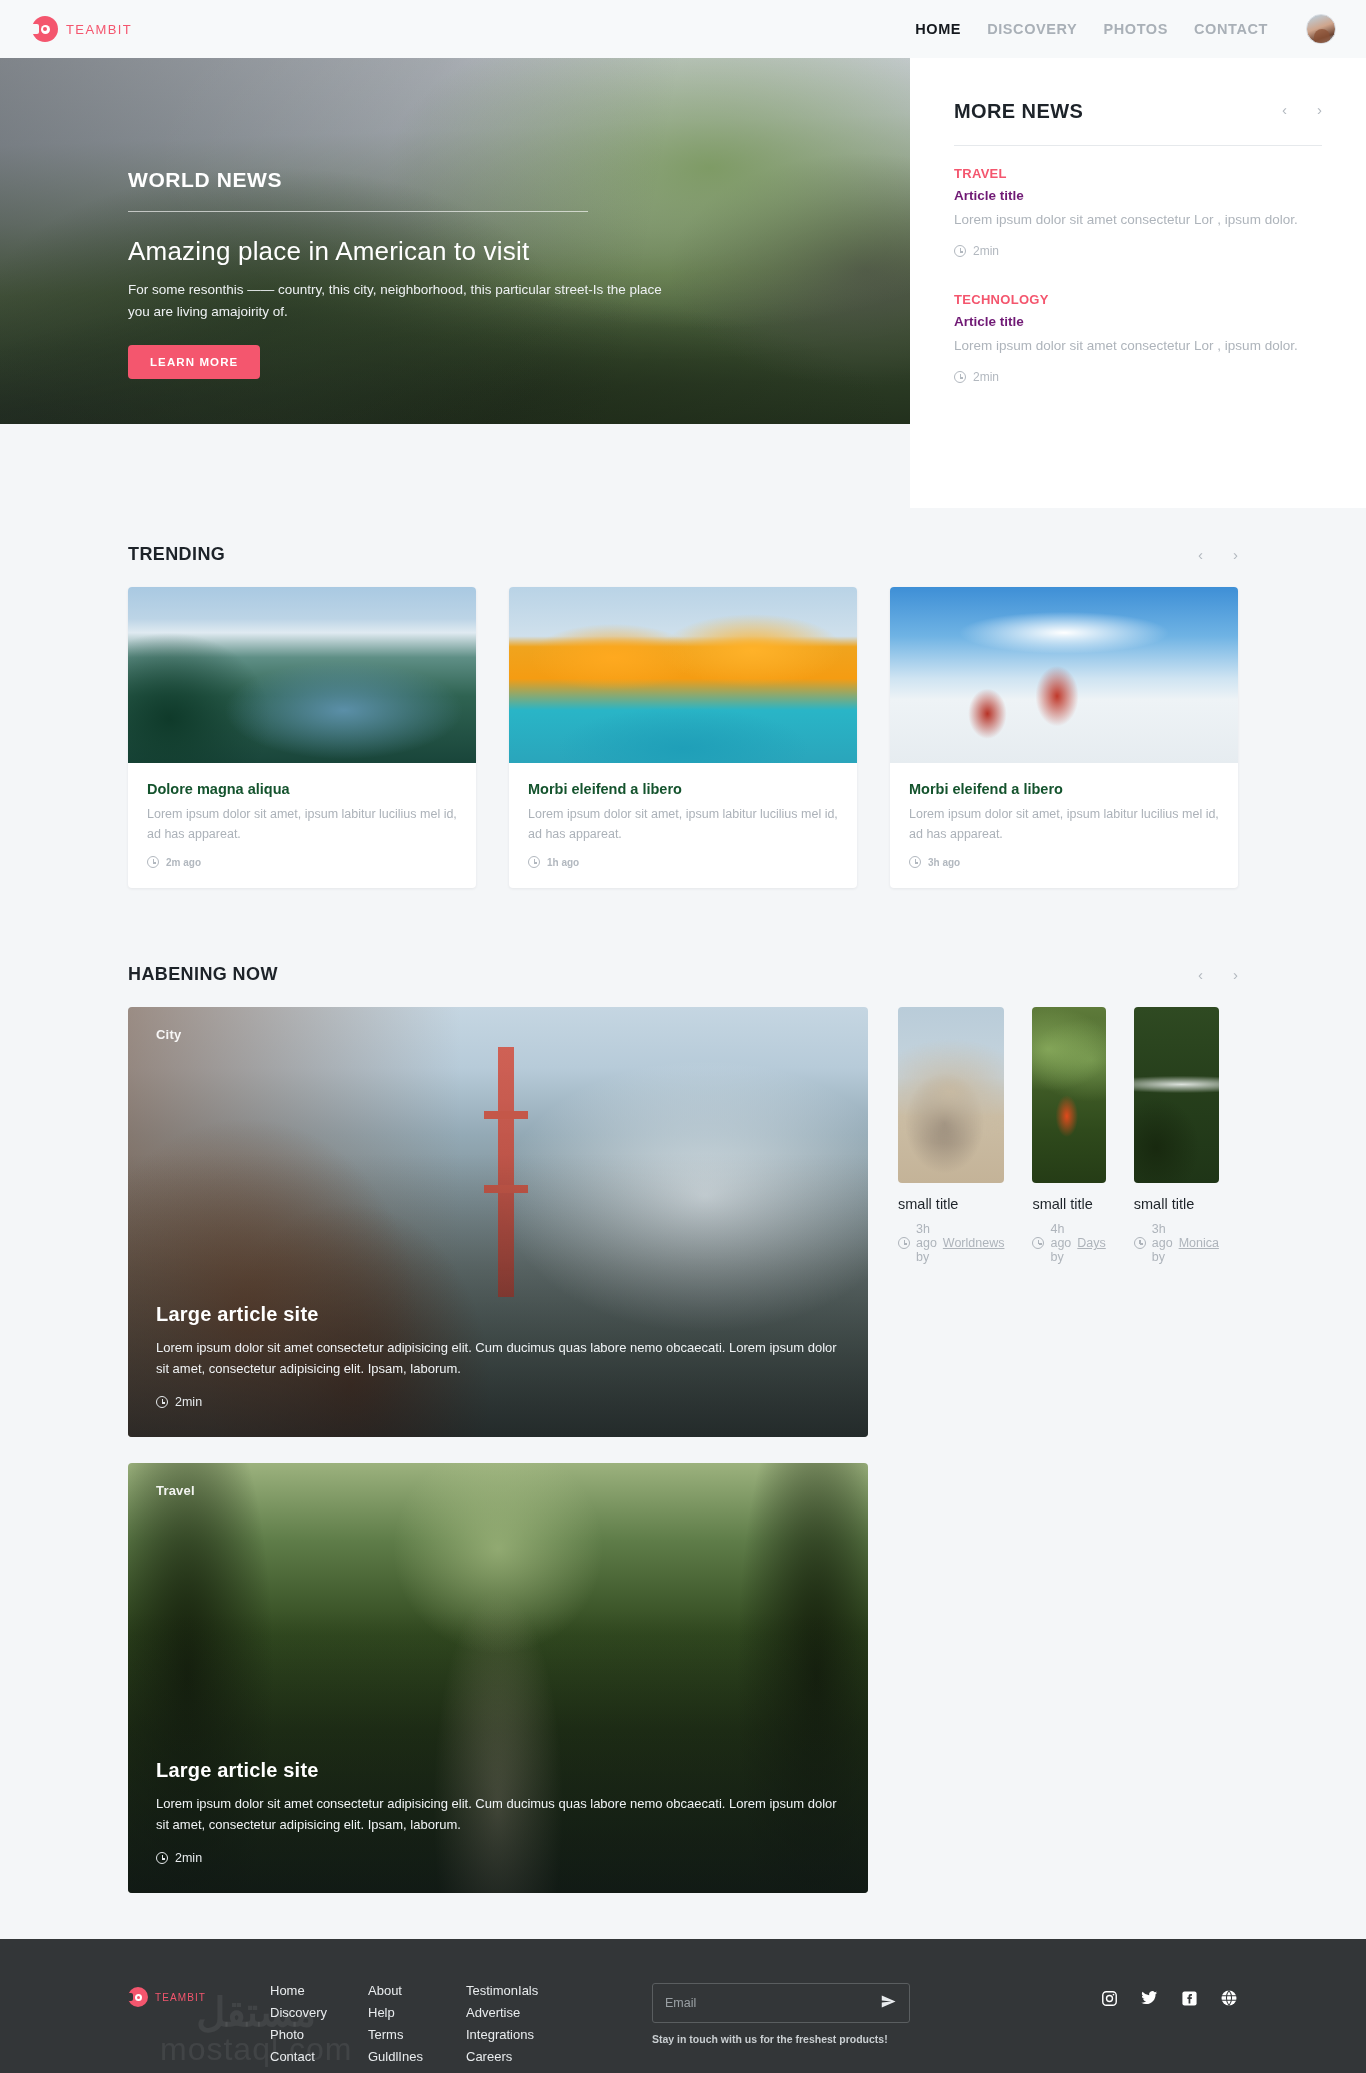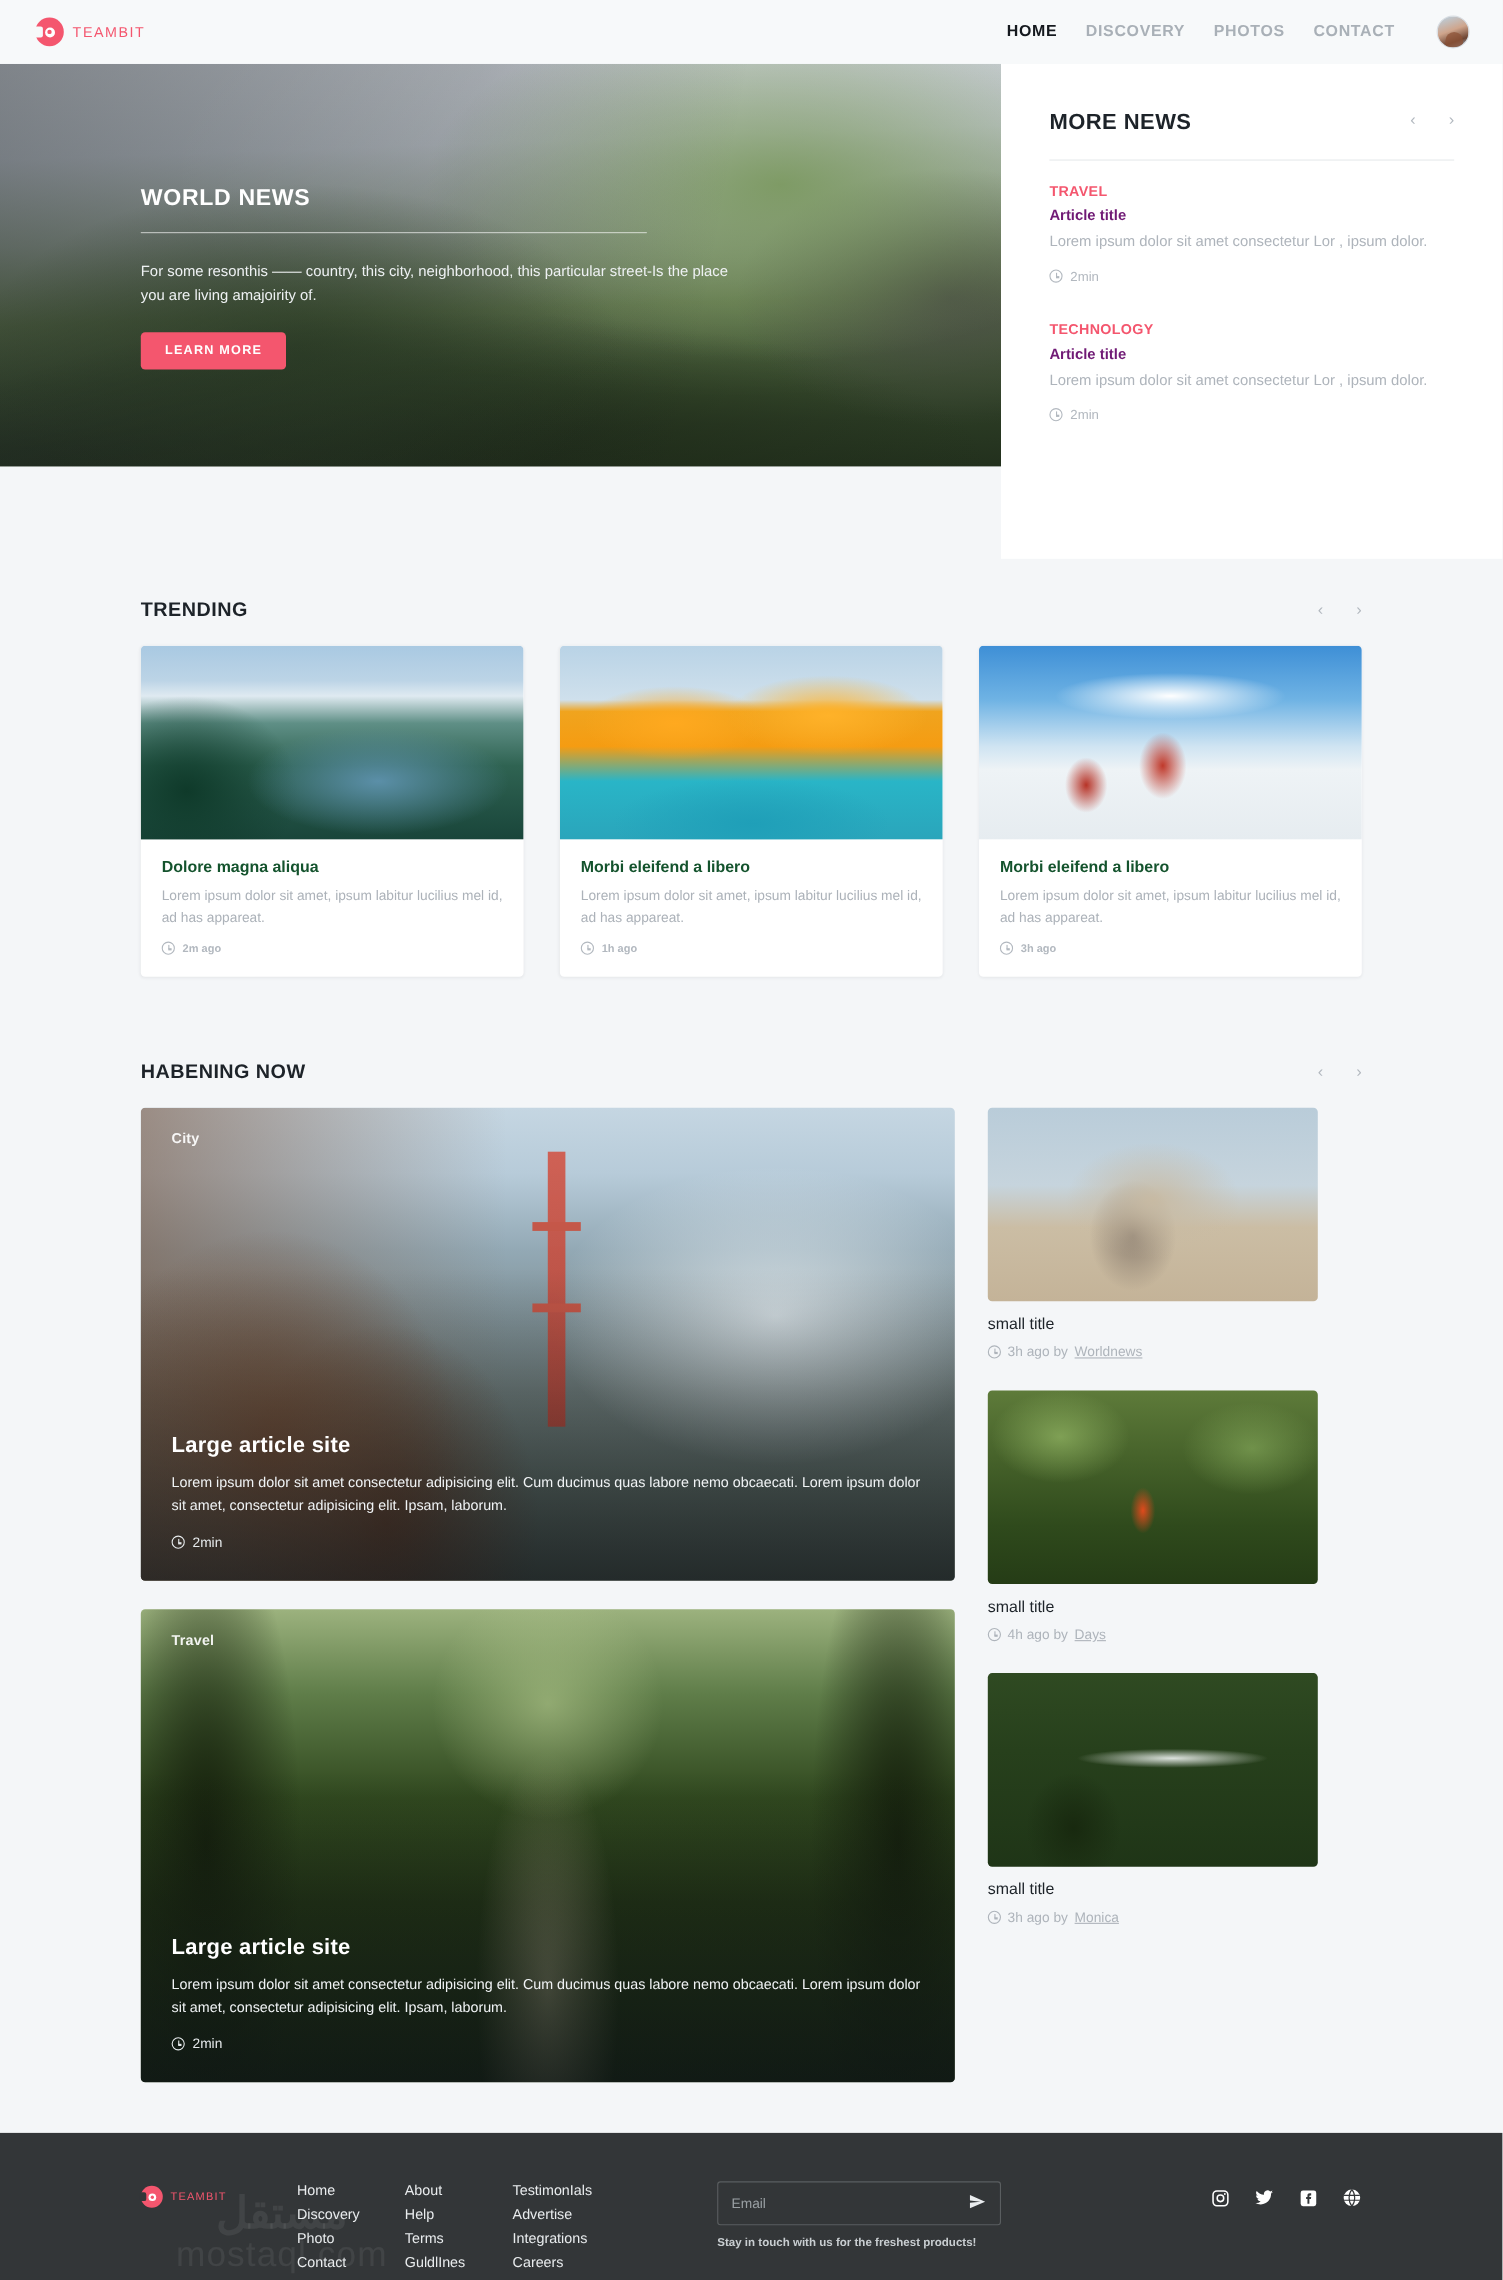--- a/index.html
+++ b/index.html
@@ -178,21 +178,21 @@
       radial-gradient(ellipse 90px 300px at 50% 80%, rgba(190,180,150,.45) 0%, rgba(190,180,150,0) 72%);}
   .bc-shade { position:absolute; inset:0;
     background: linear-gradient(0deg, rgba(12,18,24,.62) 0%, rgba(12,18,24,.20) 42%, rgba(12,18,24,0) 66%); }
   .bc-tag { position:absolute; left: 28px; top: 20px; font-size: 13px; font-weight:700;
     color:rgba(255,255,255,.92); z-index:4; letter-spacing:.2px;}
   .bc-body { position:absolute; left: 28px; bottom: 28px; right: 28px; z-index:4; }
   .bc-title { font-size: 20px; font-weight:700; letter-spacing:.2px; }
   .bc-txt { font-size: 13px; line-height: 21px; margin-top: 11px; color:#f0f3f5; }
   .bc-body .meta { color:#e6eaec; font-size:12.5px; margin-top: 16px; }
 
-  .hn-right { width: 300px; display:flex; flex-direction:column; gap: 28px; }
+  .hn-right { width: 300px; display:flex; flex-direction:row; gap: 28px; }
   .sm-img { height: 176px; border-radius: 4px; }
   .si1 { background: linear-gradient(180deg,#b9ccd9 0%, #c6d4dd 40%, #cbbda4 62%, #c4b398 100%); position:relative; overflow:hidden;}
   .si1::after{content:"";position:absolute;inset:0;
     background: radial-gradient(ellipse 120px 80px at 50% 48%, rgba(200,186,162,.95) 0%, rgba(200,186,162,0) 66%),
                 radial-gradient(ellipse 55px 70px at 44% 66%, #8e8071 0%, rgba(142,128,113,0) 72%);}
   .si2 { background: linear-gradient(180deg,#5e7b3a 0%, #46622a 35%, #2f4a1c 70%, #253c16 100%); position:relative; overflow:hidden;}
   .si2::after{content:"";position:absolute;inset:0;
     background: radial-gradient(ellipse 16px 30px at 47% 62%, #e04a1c 0%, rgba(224,74,28,0) 70%),
                 radial-gradient(ellipse 90px 60px at 22% 24%, rgba(160,196,110,.6) 0%, rgba(160,196,110,0) 70%),
                 radial-gradient(ellipse 90px 60px at 80% 30%, rgba(150,188,104,.5) 0%, rgba(150,188,104,0) 70%);}
@@ -260,20 +260,21 @@
       <a href="#">CONTACT</a>
       <span class="avatar"></span>
     </div>
   </div>
 
   <div class="hero-wrap">
     <div class="hero">
       <div class="hero-inner">
         <div class="hero-kicker">WORLD NEWS</div>
         <div class="hero-rule"></div>
+        <div class="hero-title">Amazing place in American to visit</div>
         <div class="hero-desc">For some resonthis —— country, this city, neighborhood, this particular street-Is the place you are living amajoirity of.</div>
         <button class="hero-btn">LEARN MORE</button>
       </div>
     </div>
 
     <div class="morenews">
       <div class="mn-head">
         <div class="mn-title">MORE NEWS</div>
         <div class="mn-arrows">
           <span class="arrow">‹</span>

